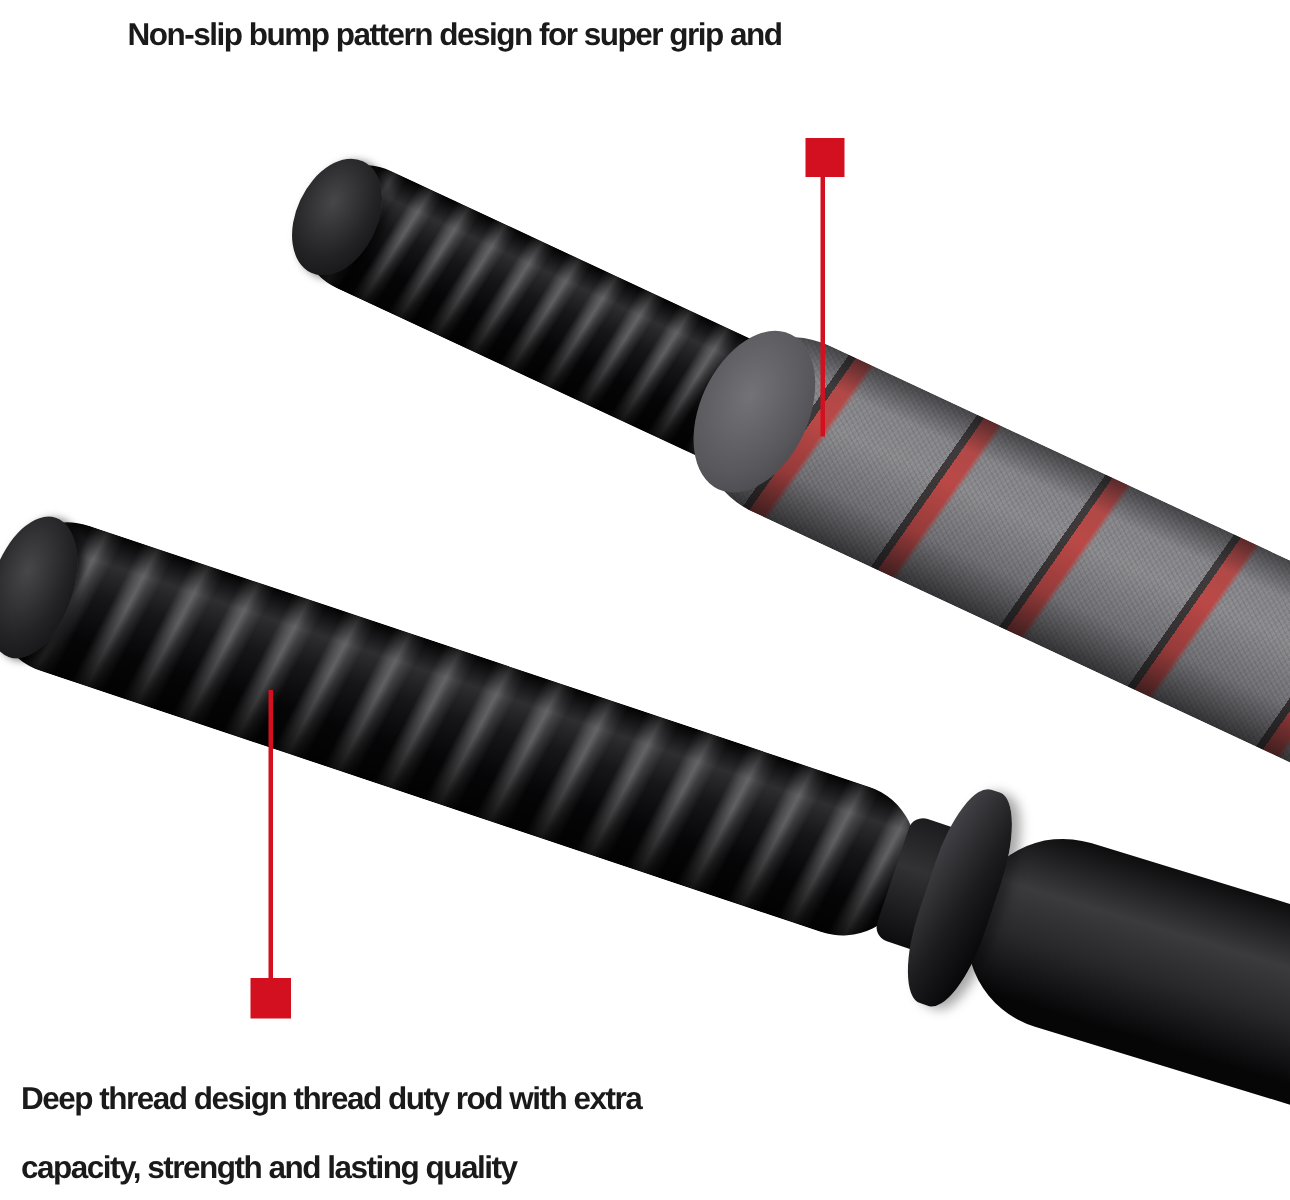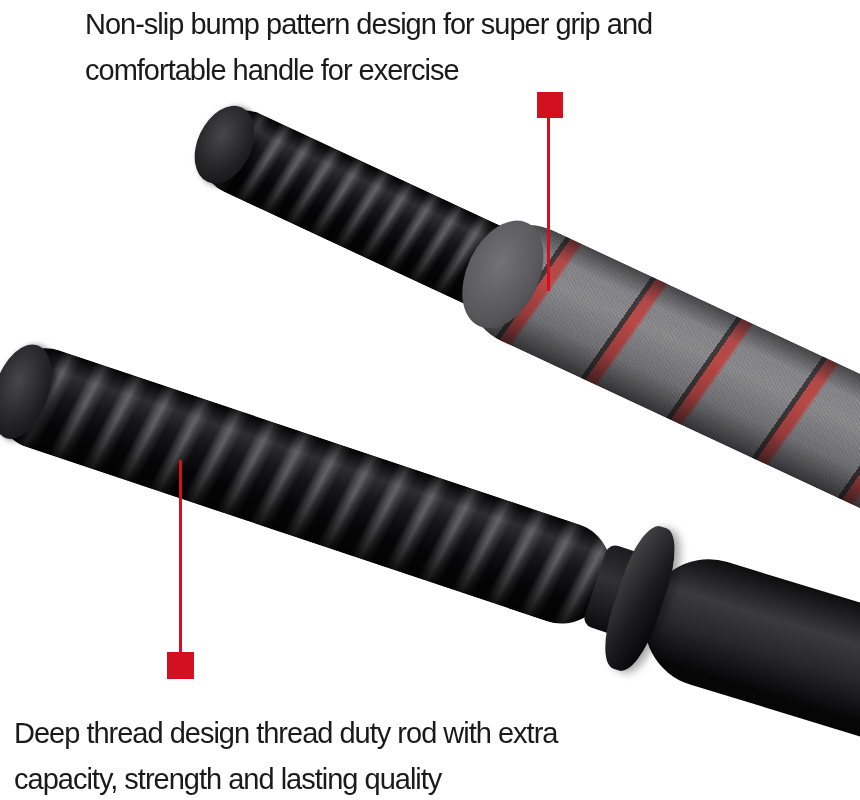--- a/index.html
+++ b/index.html
@@ -12,21 +12,21 @@
   }
   html,body{margin:0;padding:0;}
   body{background:#e8e8e8;font-family:"Liberation Sans",sans-serif;}
   .stage{
     position:relative;width:860px;height:800px;background:var(--background);
     overflow:hidden;margin:0 auto;
   }
   
   .caption{
     position:absolute;z-index:7;color:var(--text-black);
-    font-weight:400;font-size:29px;line-height:46px;letter-spacing:-1px;
+    font-weight:700;font-size:21px;line-height:46px;letter-spacing:-1px;
     white-space:nowrap;
   }
   .caption-top{left:85px;top:1px;}
   .caption-bottom{left:14px;top:710px;}
   
   .mk{position:absolute;z-index:6;background:var(--marker-red);}
   .m1-sq{left:537px;top:92px;width:26px;height:26px;}
   .m1-ln{left:547px;top:117px;width:3px;height:174px;}
   .m2-ln{left:179px;top:460px;width:3px;height:194px;}
   .m2-sq{left:167px;top:652px;width:27px;height:27px;}
@@ -93,21 +93,20 @@
     transform:rotate(-1.5deg);
     background:linear-gradient(to bottom,#0d0d0e 0%,#3b3b3e 32%,#28282b 58%,#060607 90%);}
 </style>
 </head>
 <body>
 
 <div class="stage">
 
   <div class="caption caption-top">
     <div>Non-slip bump pattern design for super grip and</div>
-    <div>comfortable handle for exercise</div>
   </div>
 
   <div class="assembly assembly-top">
     <div class="part rod rod-top"></div>
     <div class="part foam"></div>
   </div>
 
   <div class="assembly assembly-bottom">
     <div class="part rod rod-bottom"></div>
     <div class="part neck"></div>

